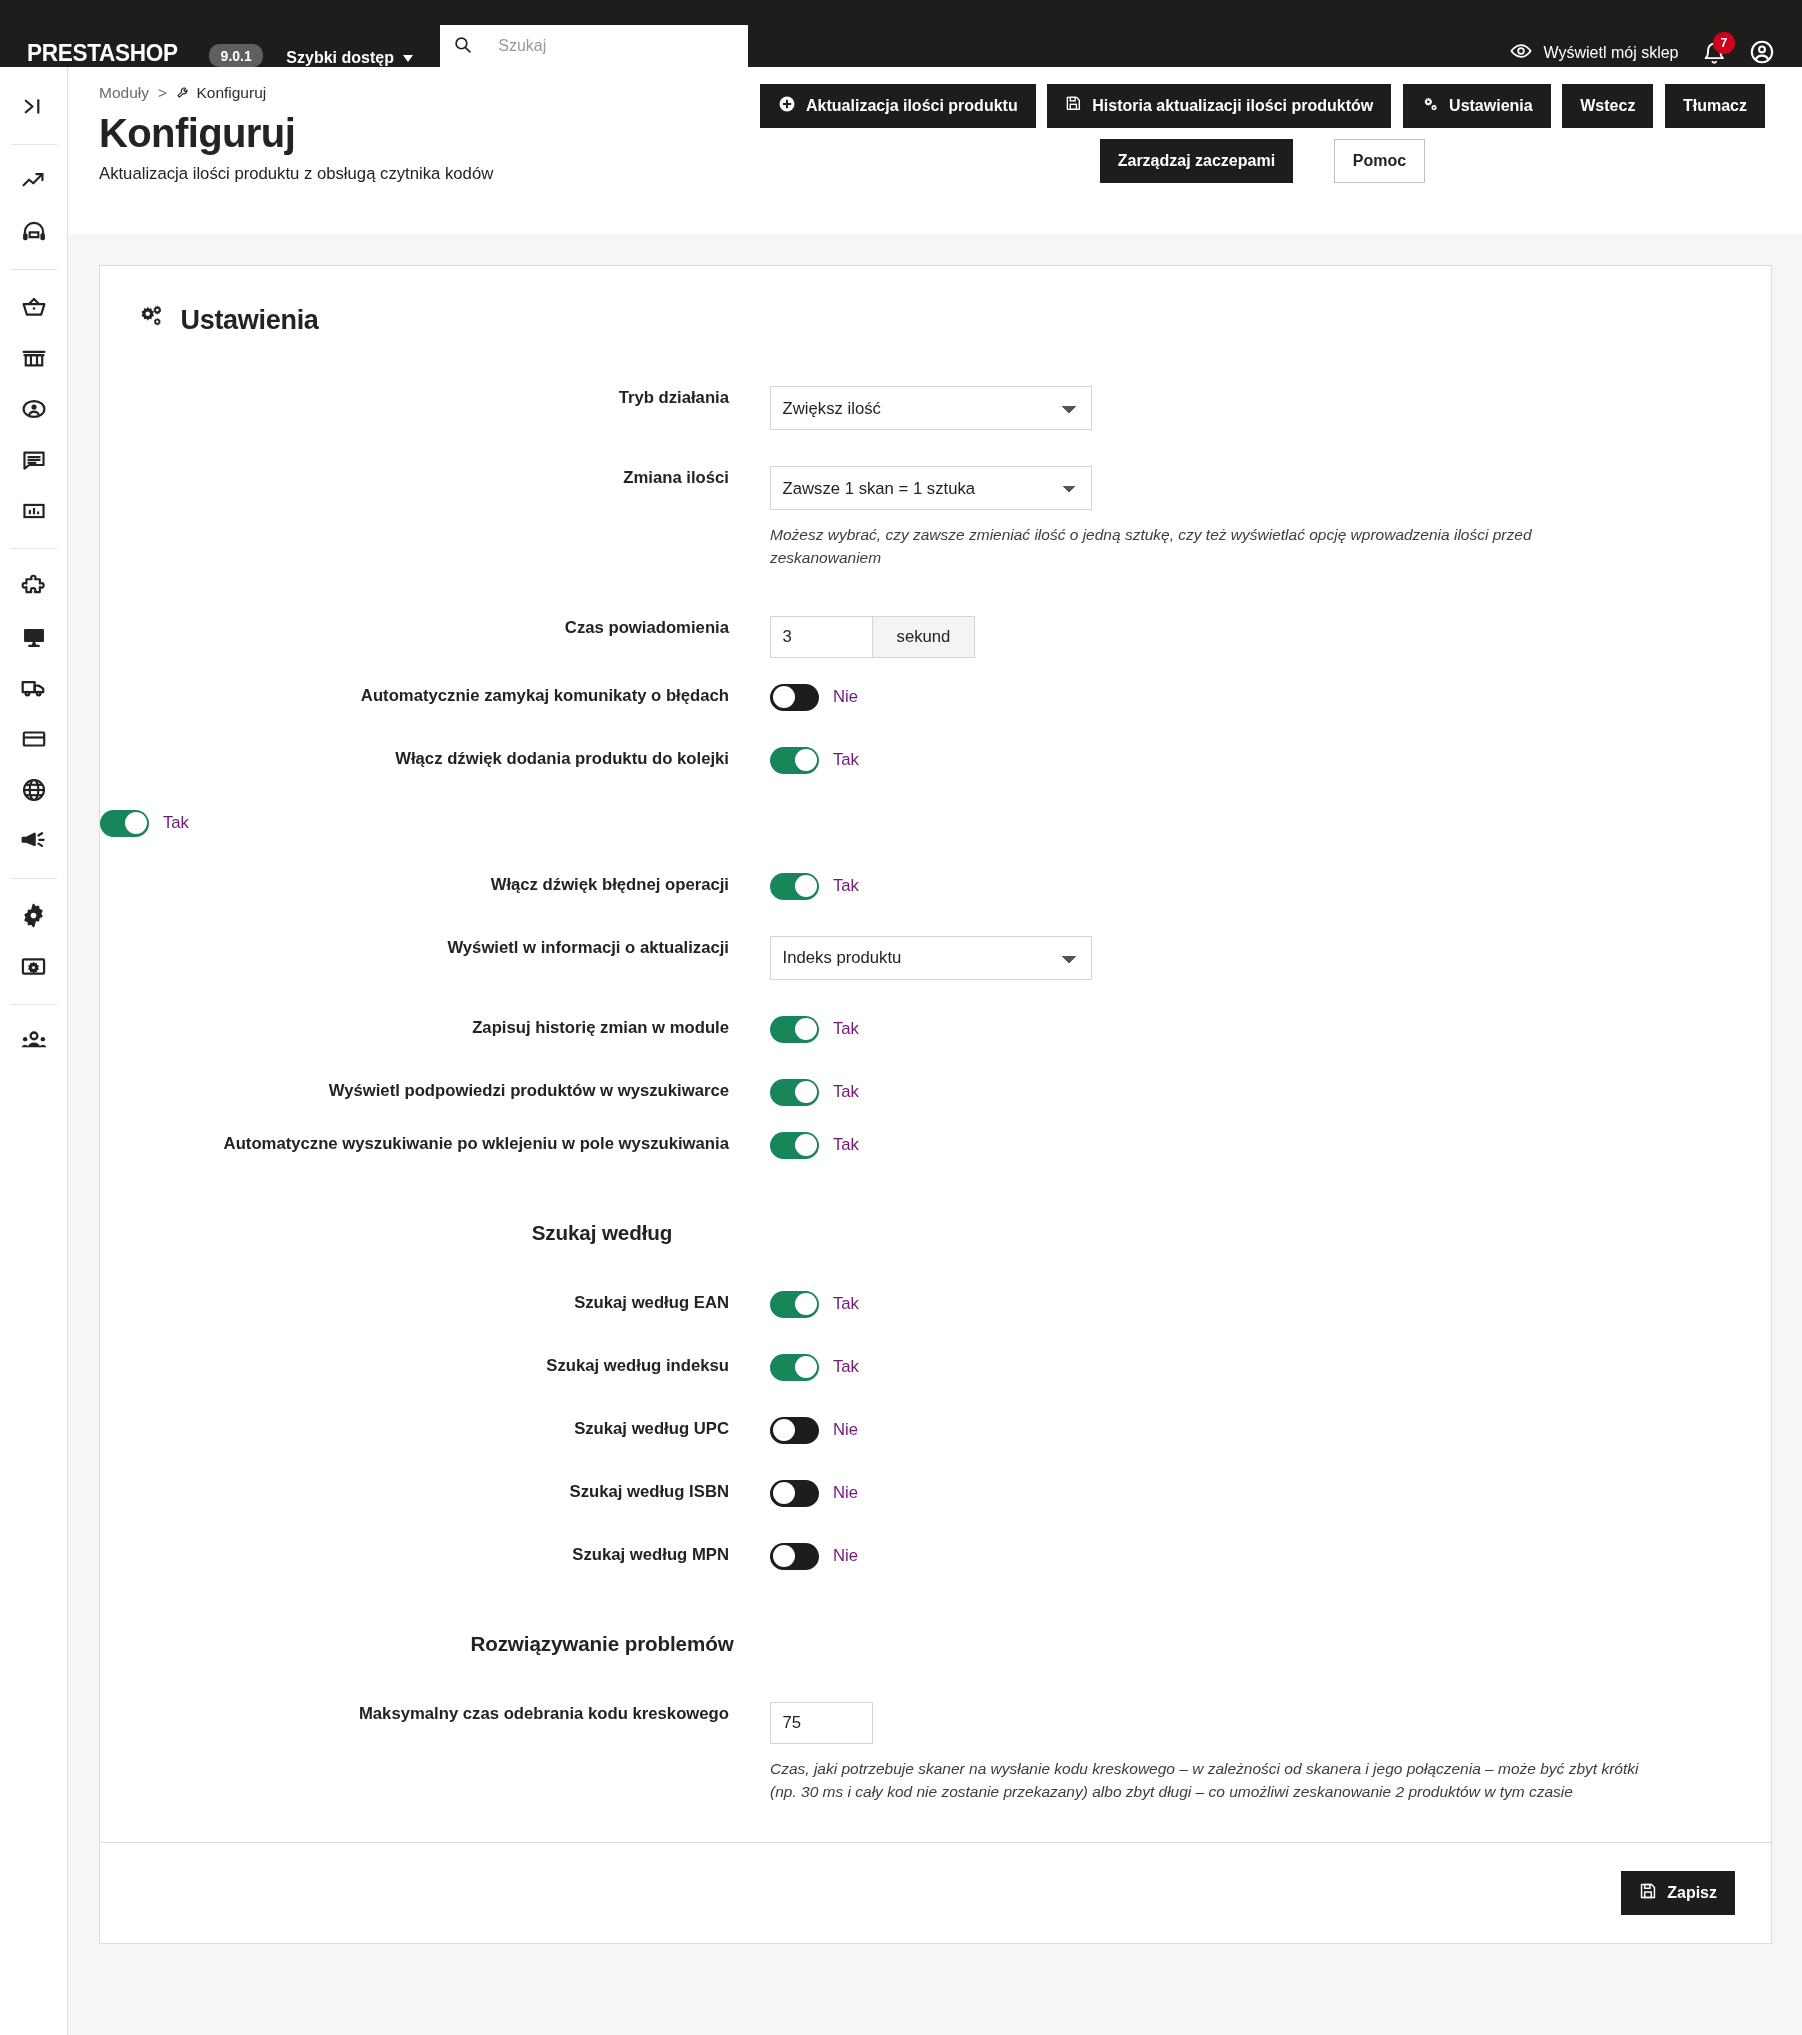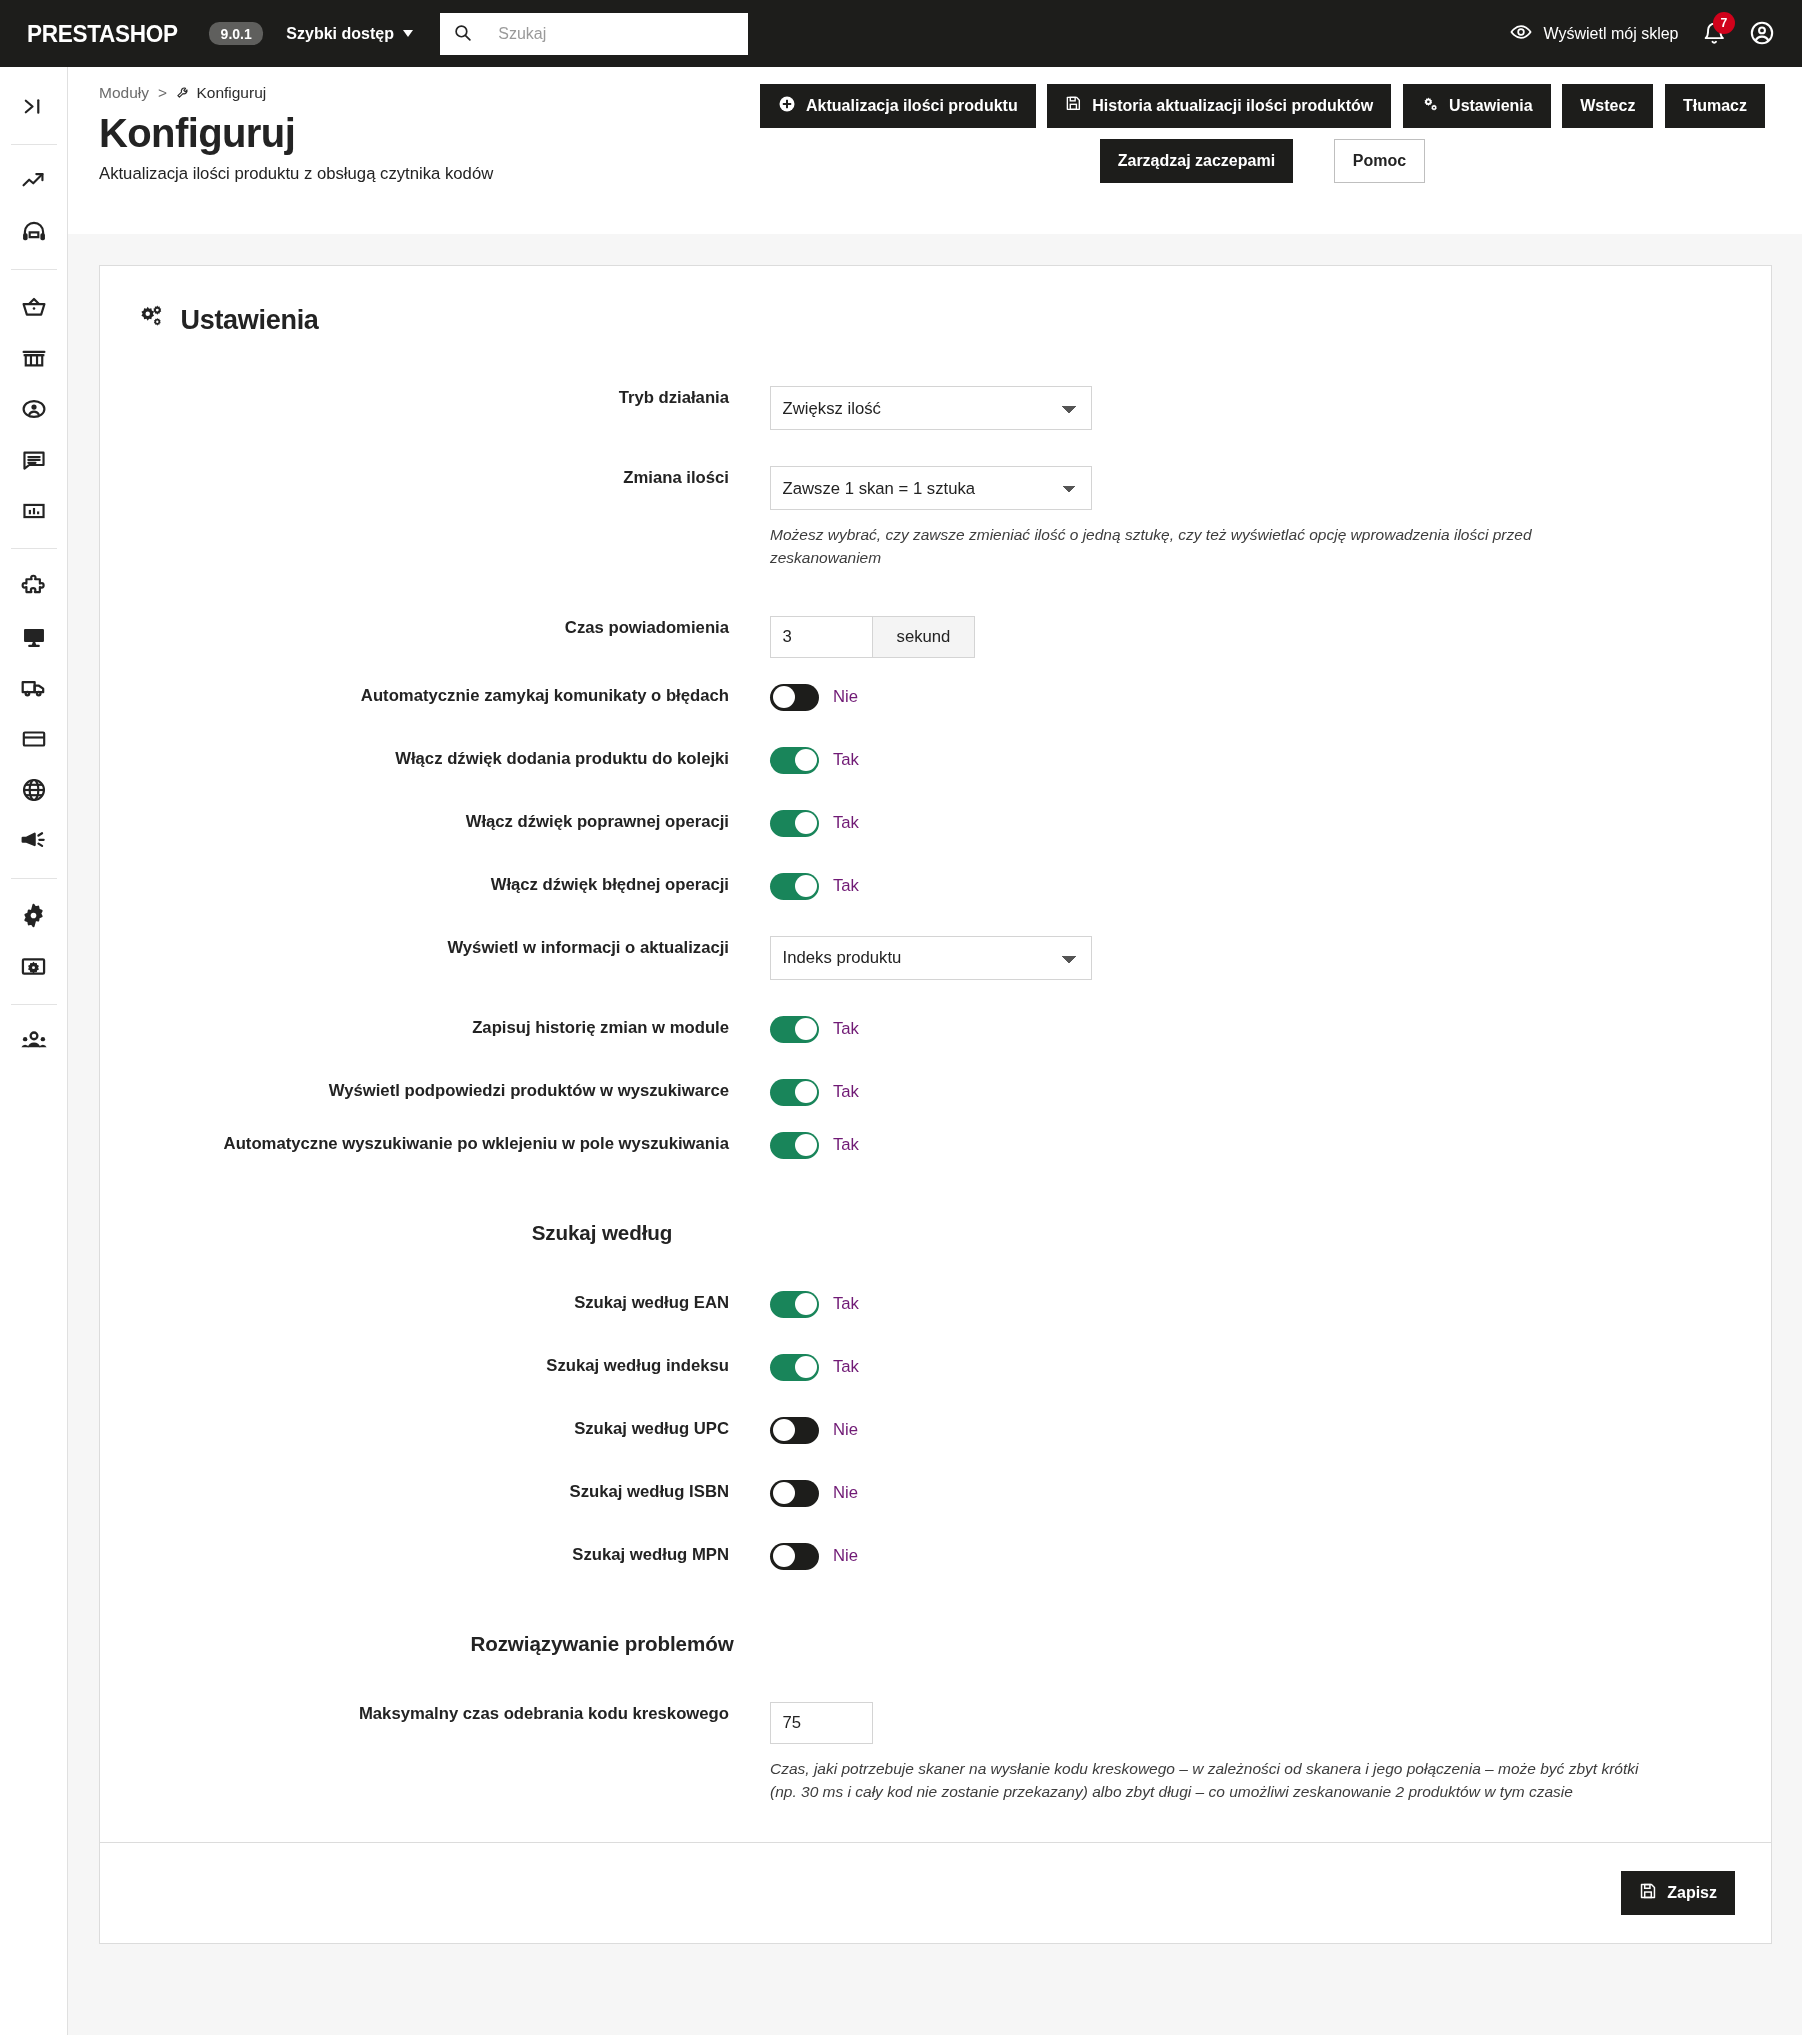--- a/index.html
+++ b/index.html
@@ -12,21 +12,21 @@
     font-family: "Liberation Sans", sans-serif;
     color: #232323;
     -webkit-font-smoothing: antialiased;
   }
 
   
   .topbar {
     height: 67px;
     background: #1d1d1b;
     display: flex;
-    align-items: center;
+    align-items: flex-end;
     padding: 0 28px 0 27px;
     position: relative;
   }
   .brand {
     color: #fff;
     font-size: 24.5px;
     font-weight: 700;
     letter-spacing: -0.3px;
     font-stretch: condensed;
     transform: scaleX(0.92);
@@ -650,21 +650,20 @@
               <span class="switch on">
                   <i class="knob"></i>
                 </span>
               <span class="switch-label">Tak</span>
             </div>
           </div>
         </div>
         <div class="sp-56"></div>
 
         <div class="frow">
-          <div class="flabel">Włącz dźwięk poprawnej operacji</div>
           <div class="fcontrol">
             <div class="toggle-wrap">
               <span class="switch on">
                   <i class="knob"></i>
                 </span>
               <span class="switch-label">Tak</span>
             </div>
           </div>
         </div>
         <div class="sp-56"></div>

